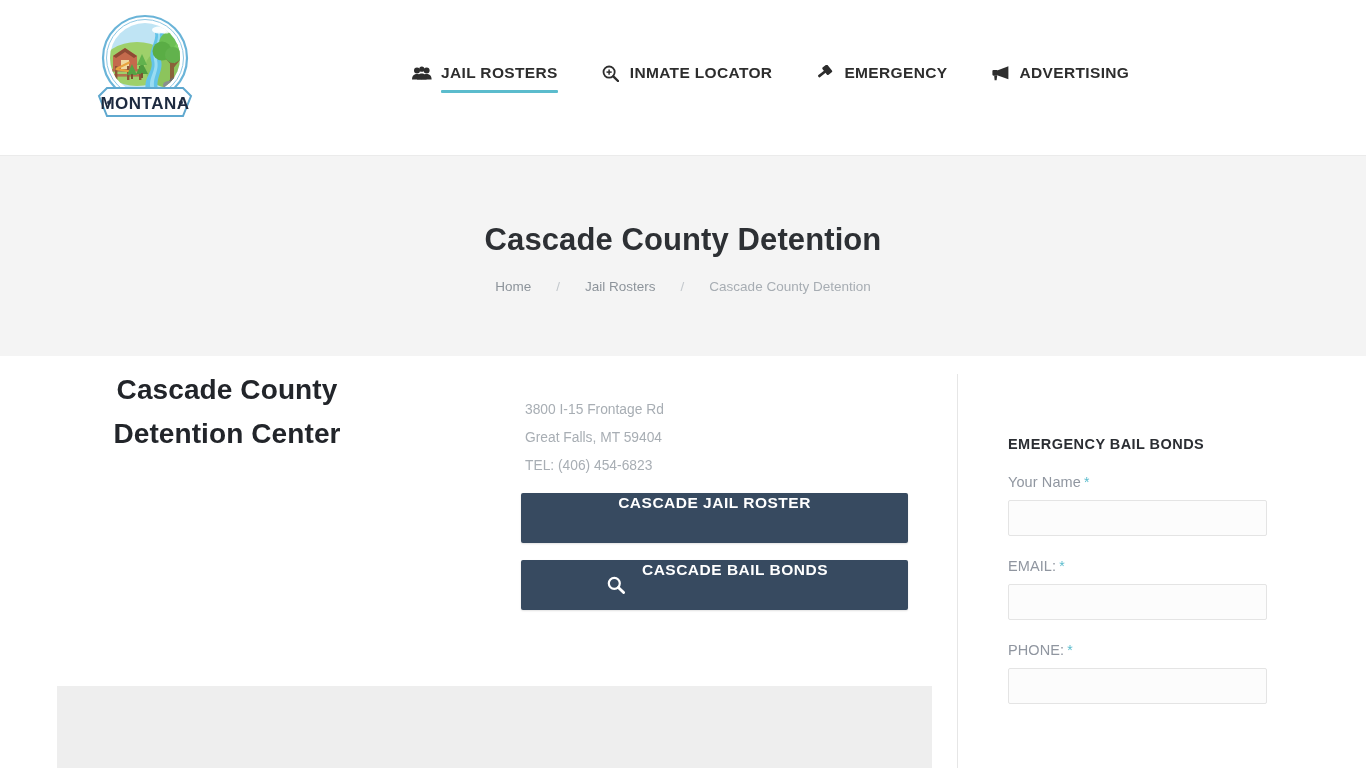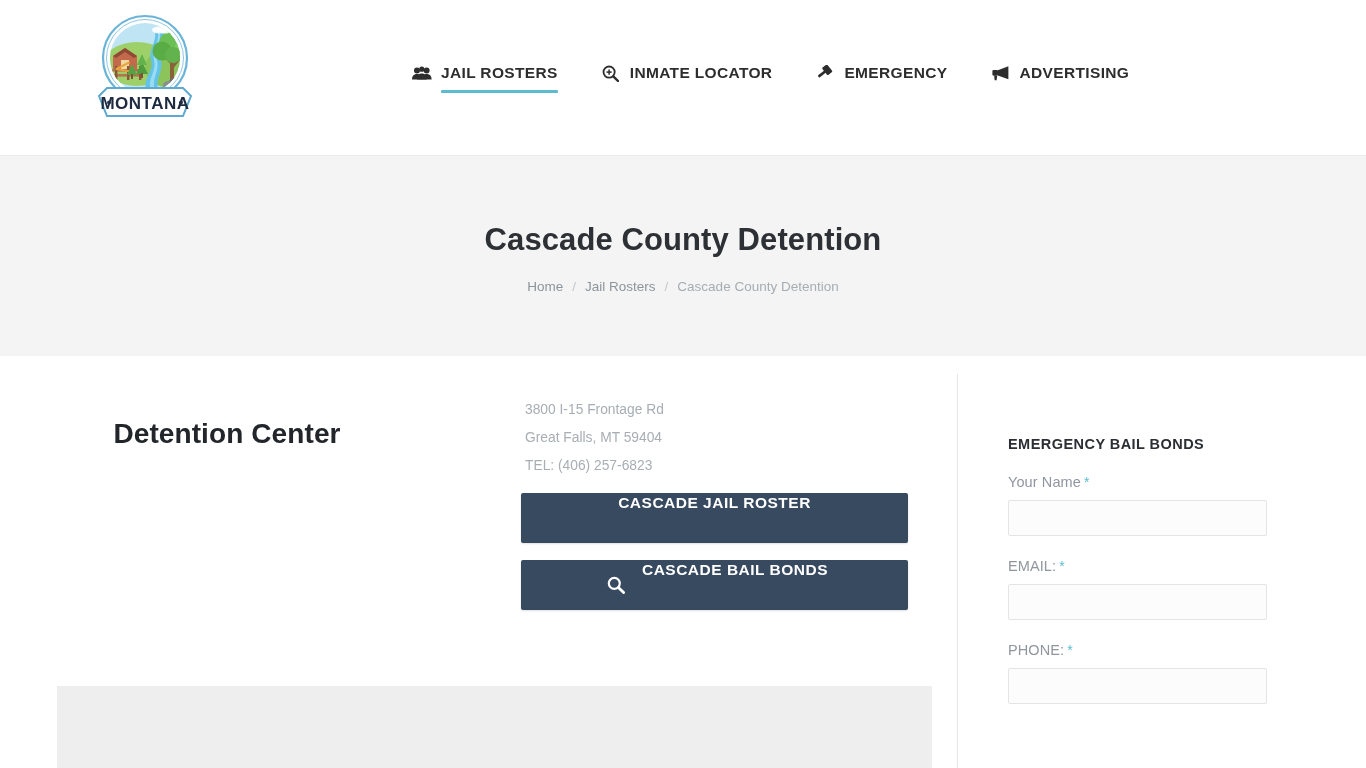--- a/index.html
+++ b/index.html
@@ -98,21 +98,21 @@
     color: #2d3034;
     letter-spacing: 0.1px;
   }
   .breadcrumb {
     margin-top: 21px;
     font-size: 13.5px;
     color: #9aa0a6;
     display: flex;
     justify-content: center;
     align-items: center;
-    gap: 0;
+    gap: 16px;
   }
   .crumb {
     color: #8d949b;
     text-decoration: none;
     cursor: pointer;
   }
   .crumb.current { color: #a7adb3; cursor: default; }
   .crumb-sep {
     color: #c3c8cd;
     padding: 0 9px;
@@ -375,28 +375,28 @@
     <span class="crumb current">Cascade County Detention</span>
   </div>
 </section>
 
 <main class="content-area">
   <div class="content-inner">
 
     <div class="divider-vertical"></div>
 
     <h2 class="facility-name">
-      <br>
+      <span>Cascade County</span><br>
       <span>Detention Center</span>
     </h2>
 
     <div class="facility-address">
       <div>3800 I-15 Frontage Rd</div>
       <div>Great Falls, MT 59404</div>
-      <div>TEL: (406) 257-6823</div>
+      <div>TEL: (406) 454-6823</div>
     </div>
 
     <div class="action-buttons">
       <button class="btn-action" type="button">
         <span>CASCADE JAIL ROSTER</span>
       </button>
       <button class="btn-action" type="button">
         <span class="btn-ico">
           <svg width="18" height="18" viewBox="0 0 18 18">
             <circle cx="7.3" cy="7.3" r="5.5" fill="none" stroke="#ffffff" stroke-width="2.2"></circle>

